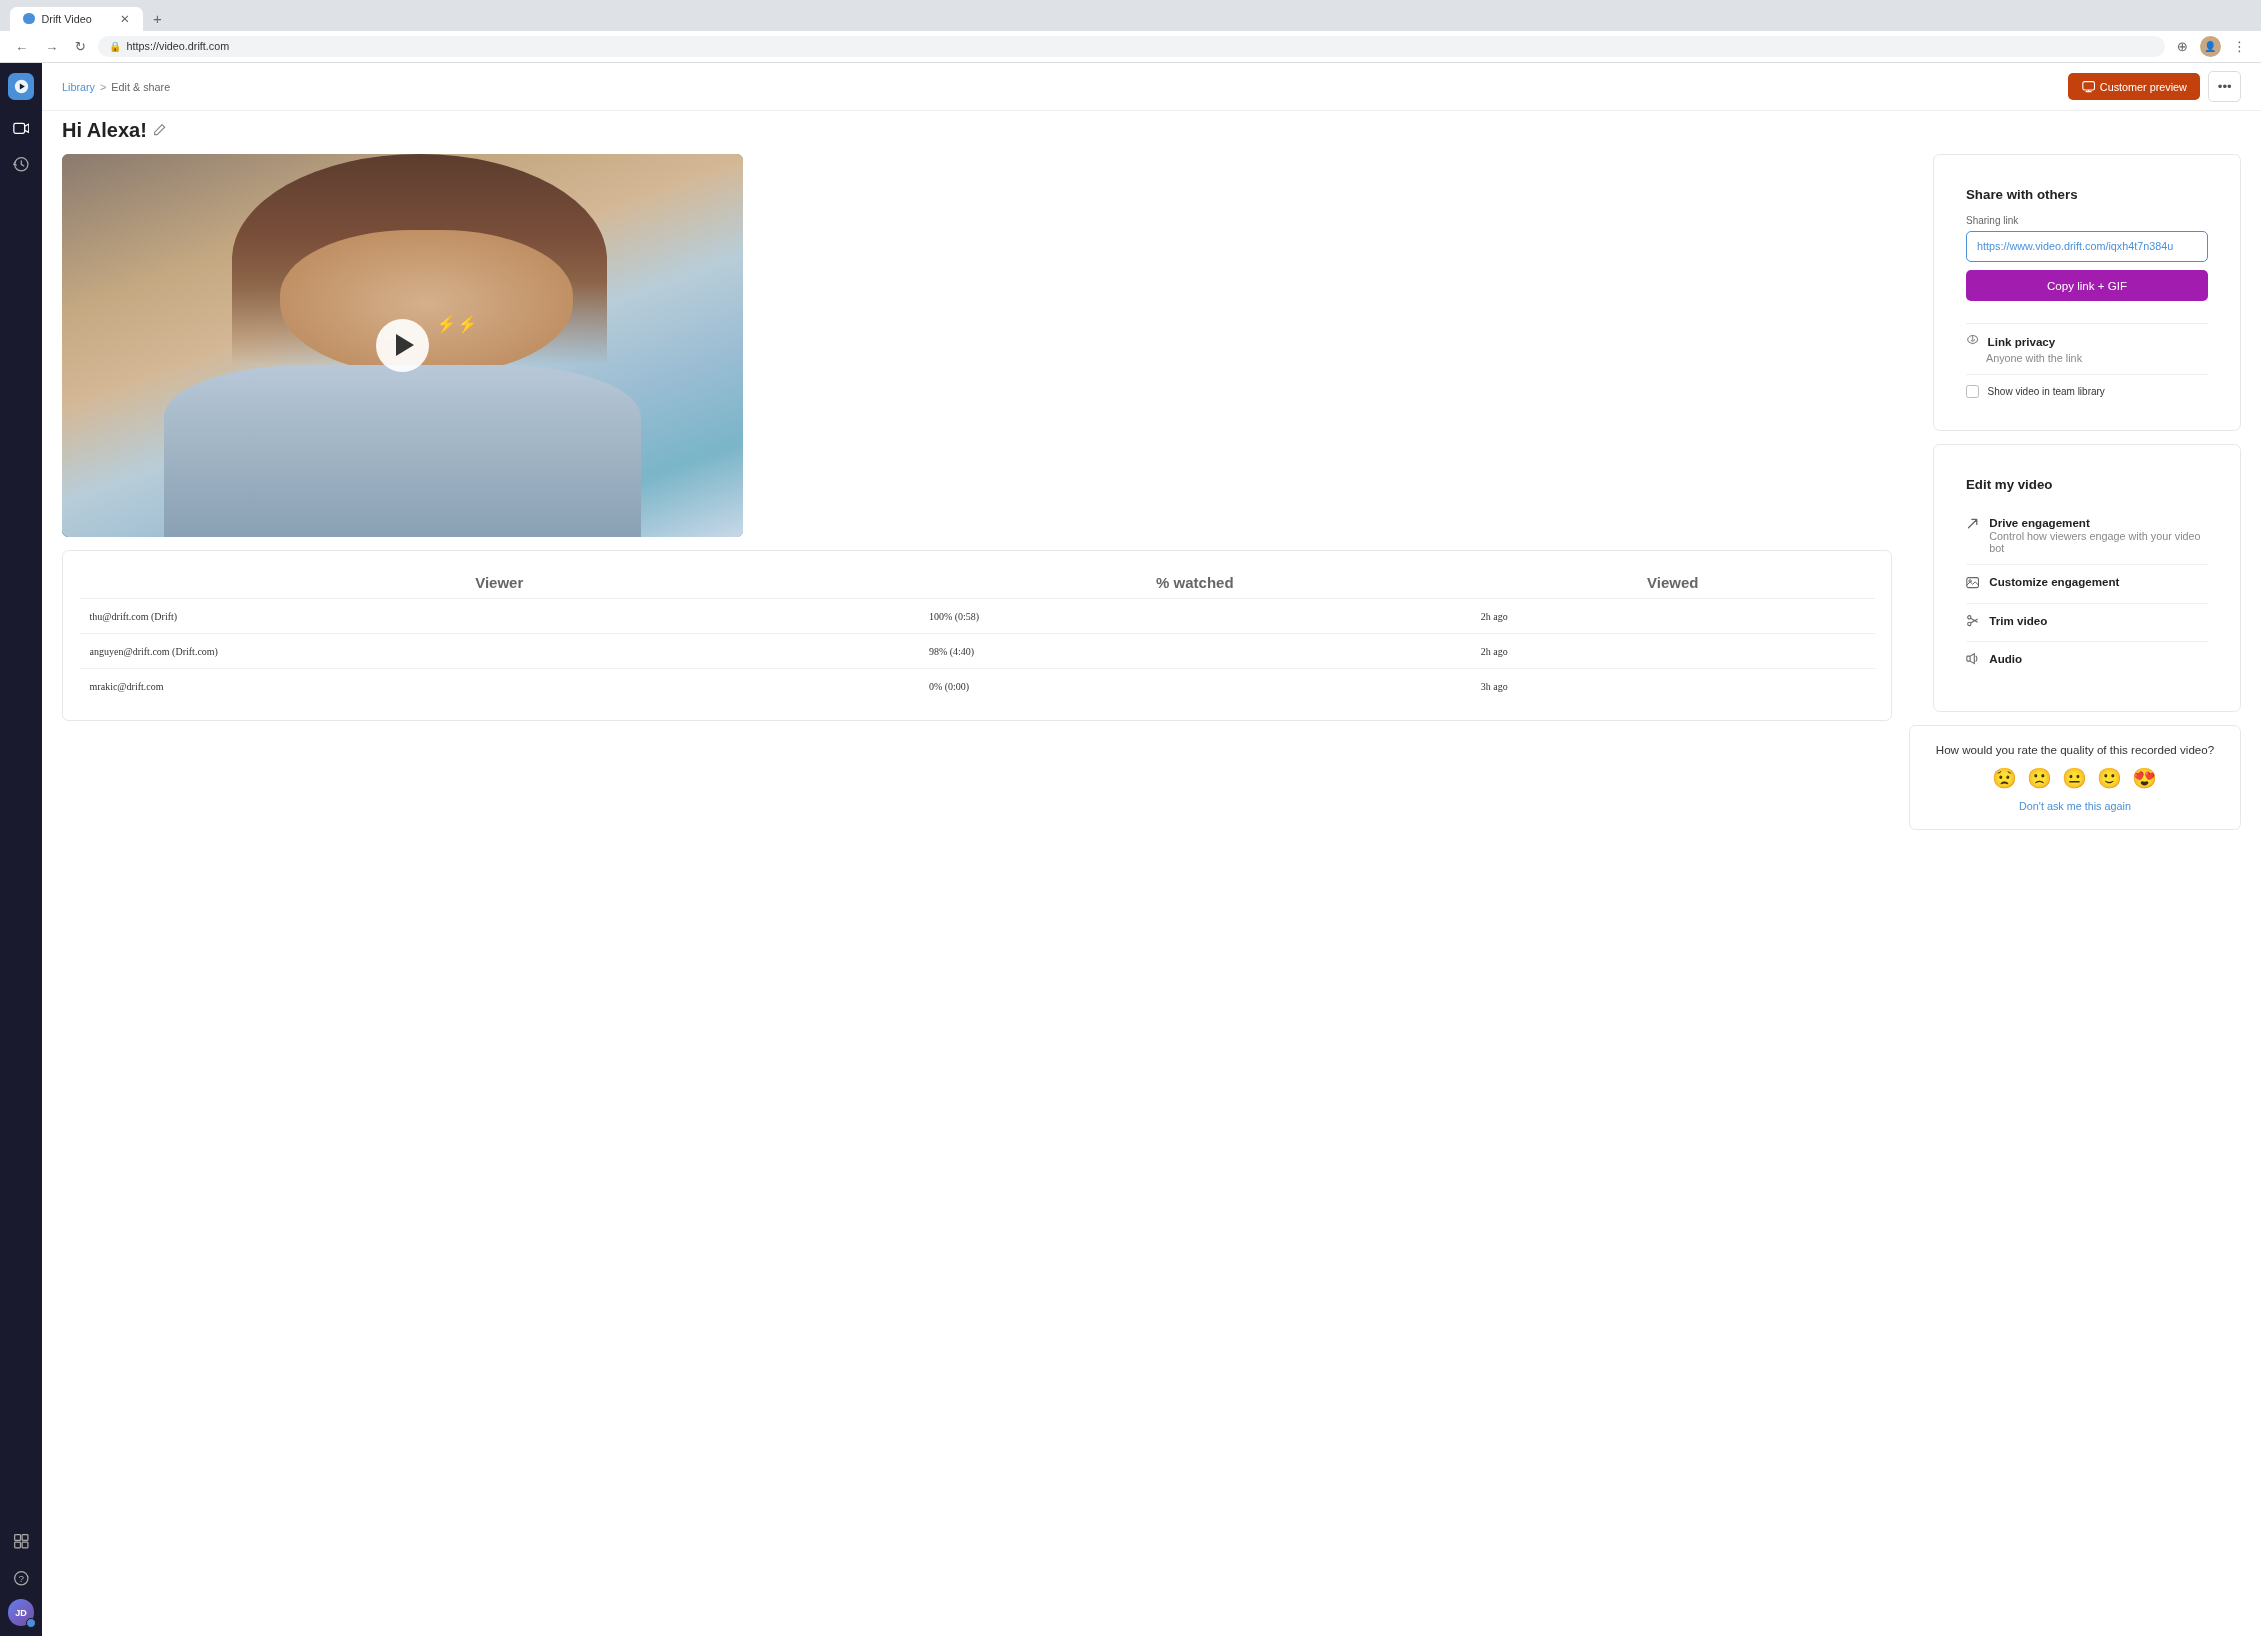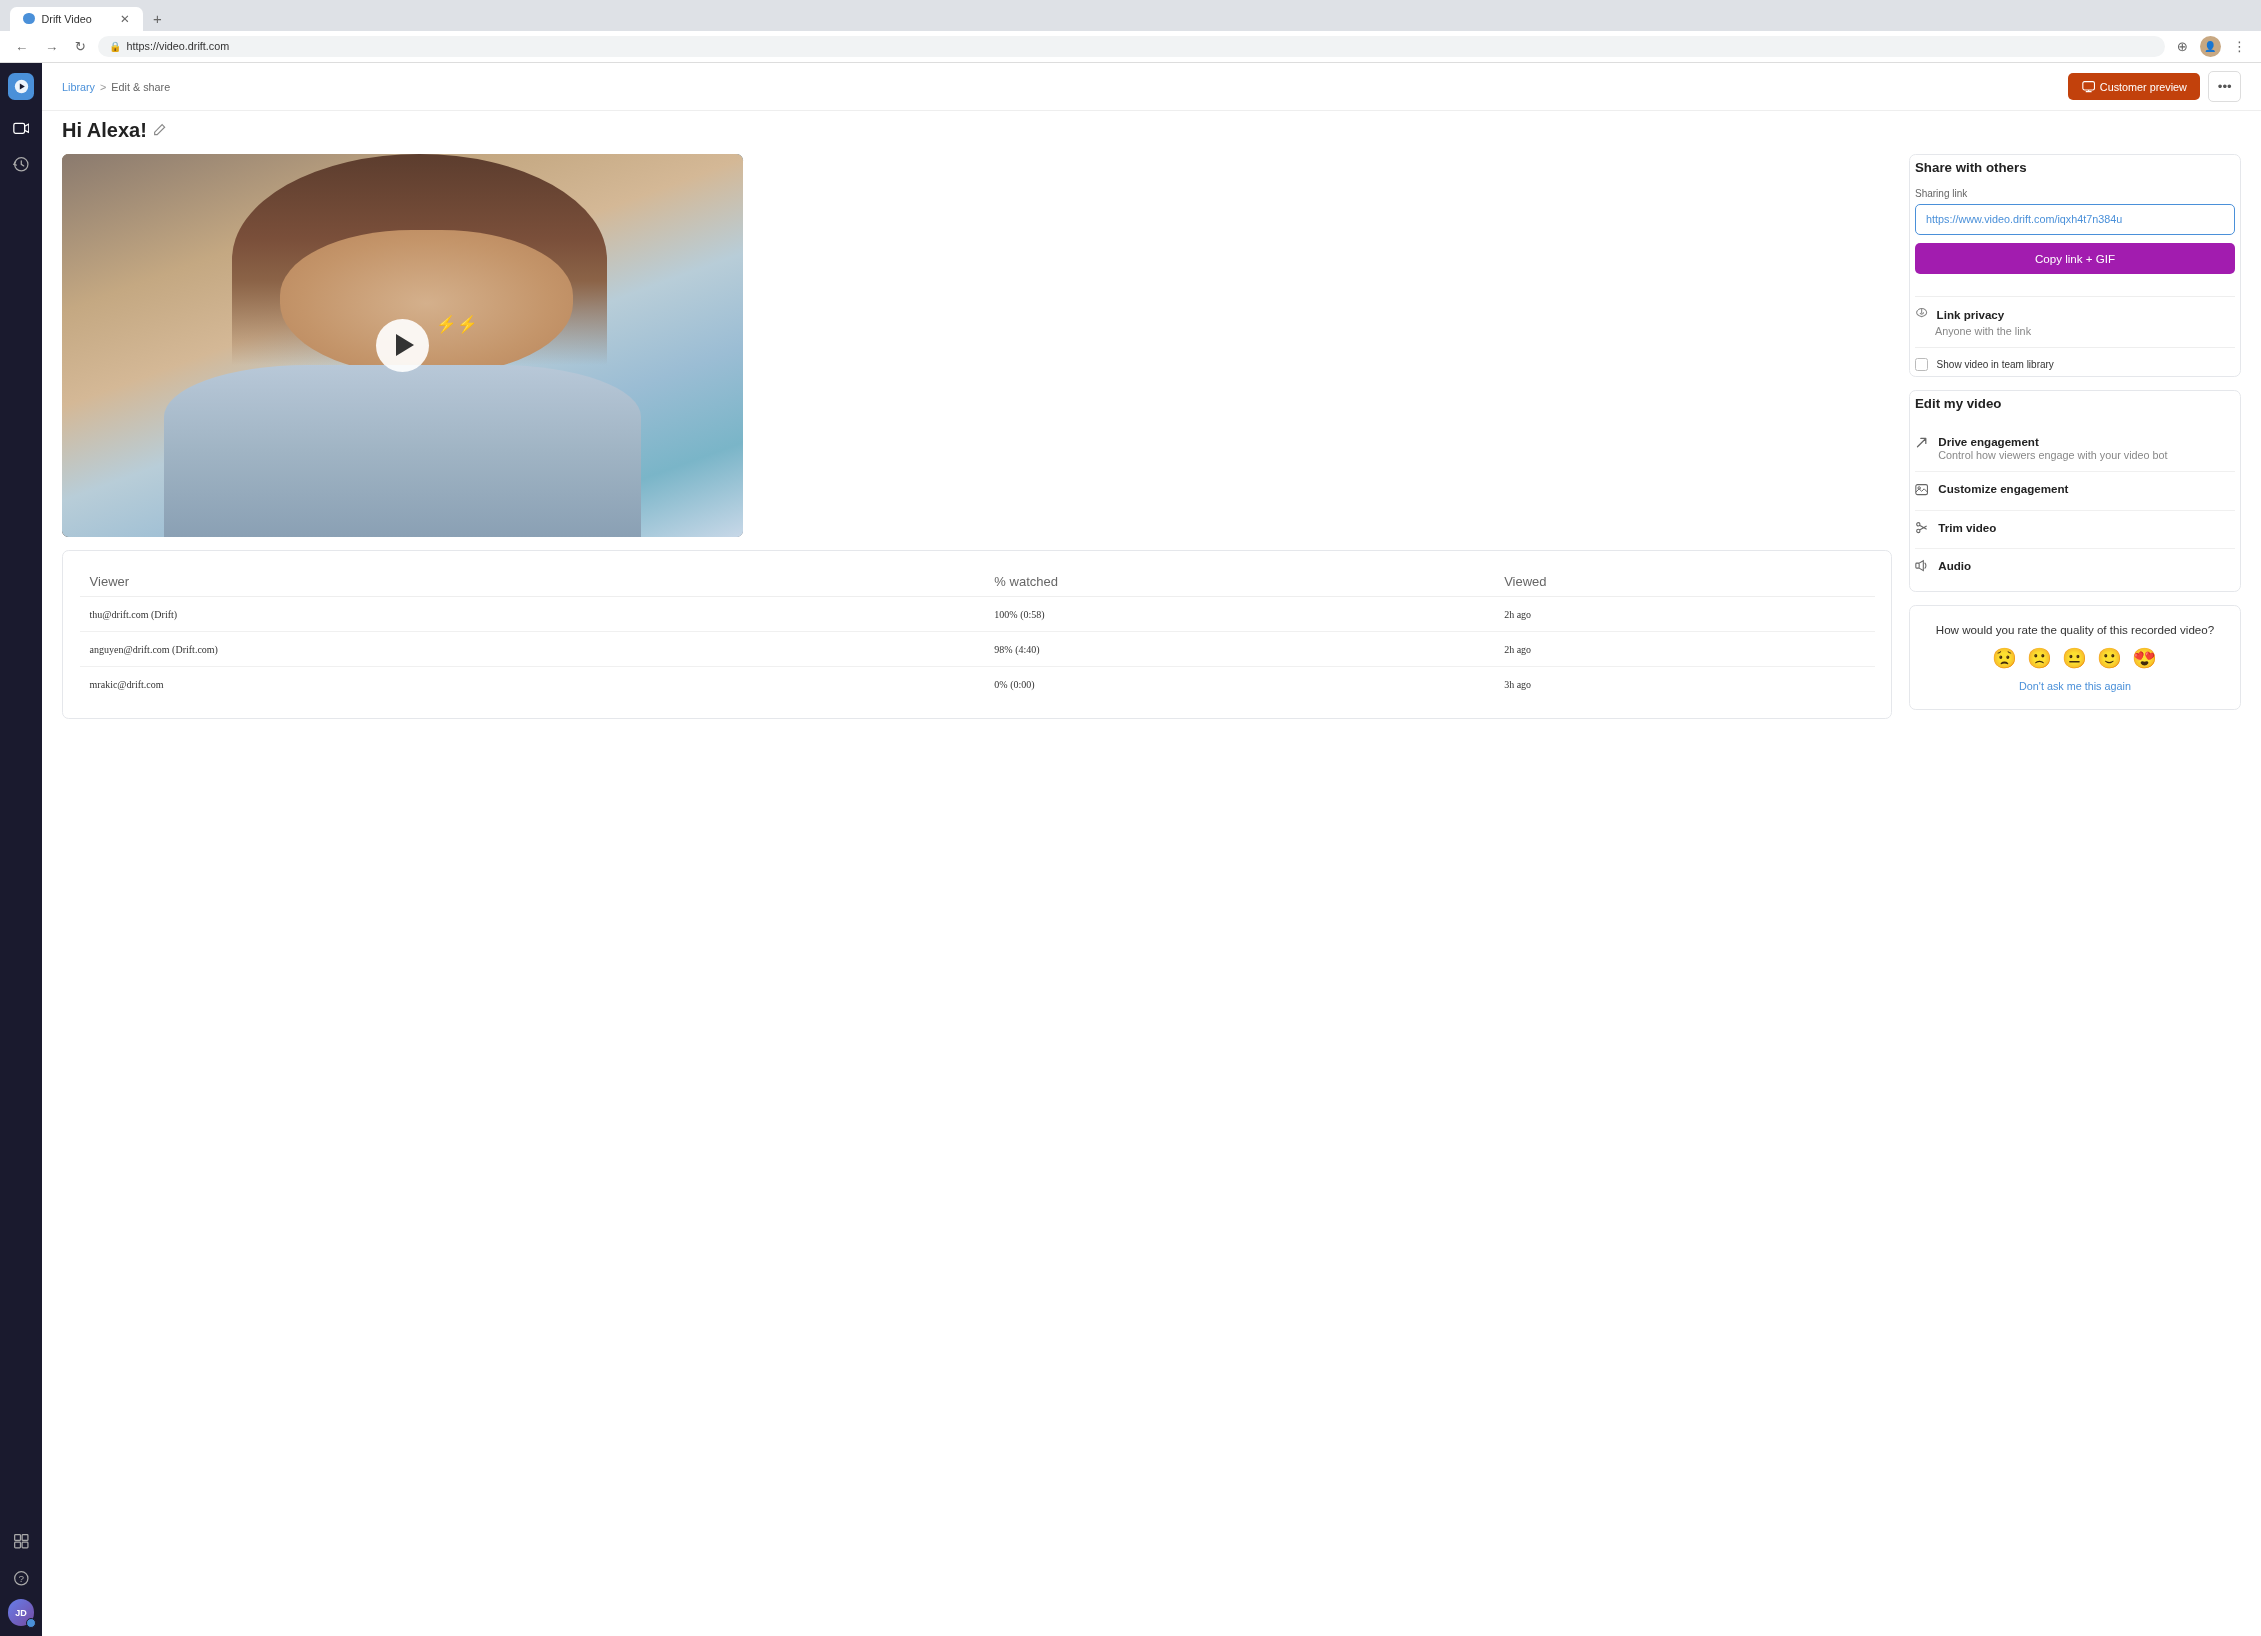--- a/index.html
+++ b/index.html
@@ -57,28 +57,28 @@
     .video-container { width: 100%; border-radius: 6.6px; overflow: hidden; background: #2a2a2a; aspect-ratio: 16/9; position: relative; max-width: 681px; }
     .video-bg { width: 100%; height: 100%; background: linear-gradient(135deg, #c4a882 0%, #8b6f5e 30%, #a0c4d8 60%, #c8d8e8 100%); position: relative; display: flex; align-items: center; justify-content: center; }
     .play-button { width: 53px; height: 53px; background: rgba(255,255,255,0.9); border-radius: 50%; display: flex; align-items: center; justify-content: center; cursor: pointer; position: relative; z-index: 2; }
     .play-icon { width: 0; height: 0; border-left: 18px solid #333; border-top: 11.6px solid transparent; border-bottom: 11.6px solid transparent; margin-left: 4.2px; }
     .video-emoji { position: absolute; top: 42%; left: 55%; font-size: 16.6px; z-index: 3; }
 
     
     .views-card { background: #fff; border: 0.8px solid #e5e7eb; border-radius: 6.6px; padding: 16.6px; }
     .views-title { font-size: 13.3px; font-weight: 600; color: #222; margin-bottom: 13.3px; }
     .views-table { width: 100%; border-collapse: collapse; }
-    .views-table th { text-align: left; font-size: 13px; color: #666; font-weight: 400; padding: 6.6px 10px; border-bottom: 0.8px solid #eee; }
+    .views-table th { text-align: center; font-size: 15px; color: #666; font-weight: 700; padding: 6.6px 10px; border-bottom: 0.8px solid #eee; }
     .views-table td { padding: 11.6px 10px; font-size: 10px; color: #333; border-bottom: 0.8px solid #f0f0f0; font-family: Liberation Serif, serif; }
     .views-table tr:last-child td { border-bottom: none; }
 
     
     .right-panel { width: 332px; display: flex; flex-direction: column; gap: 13.3px; overflow-y: auto; }
 
-    .card { background: #fff; border: 0.8px solid #e5e7eb; border-radius: 6.6px; padding: 5px; }
+    .card { background: #fff; border: 0.8px solid #e5e7eb; border-radius: 6.6px; padding: 32px; margin-left: 24px; }
     .card-title { font-size: 13.3px; font-weight: 700; color: #222; margin-bottom: 13.3px; }
 
     .sharing-link-label { font-size: 10px; color: #666; margin-bottom: 5px; }
     .sharing-link-input { width: 100%; border: 0.8px solid #4a90d9; border-radius: 5px; padding: 8.3px 10px; font-size: 10.8px; color: #4a90d9; outline: none; margin-bottom: 8.3px; }
     .copy-btn { width: 100%; background: #a21caf; color: #fff; border: none; border-radius: 5px; padding: 9px; font-size: 11.6px; cursor: pointer; font-weight: 500; margin-bottom: 11.6px; }
 
     .divider { height: 0.8px; background: #eee; margin: 10px 0; }
 
     .link-privacy-row { display: flex; align-items: center; gap: 8.3px; margin-bottom: 3.3px; }
     .link-privacy-icon { color: #888; font-size: 11.6px; }

